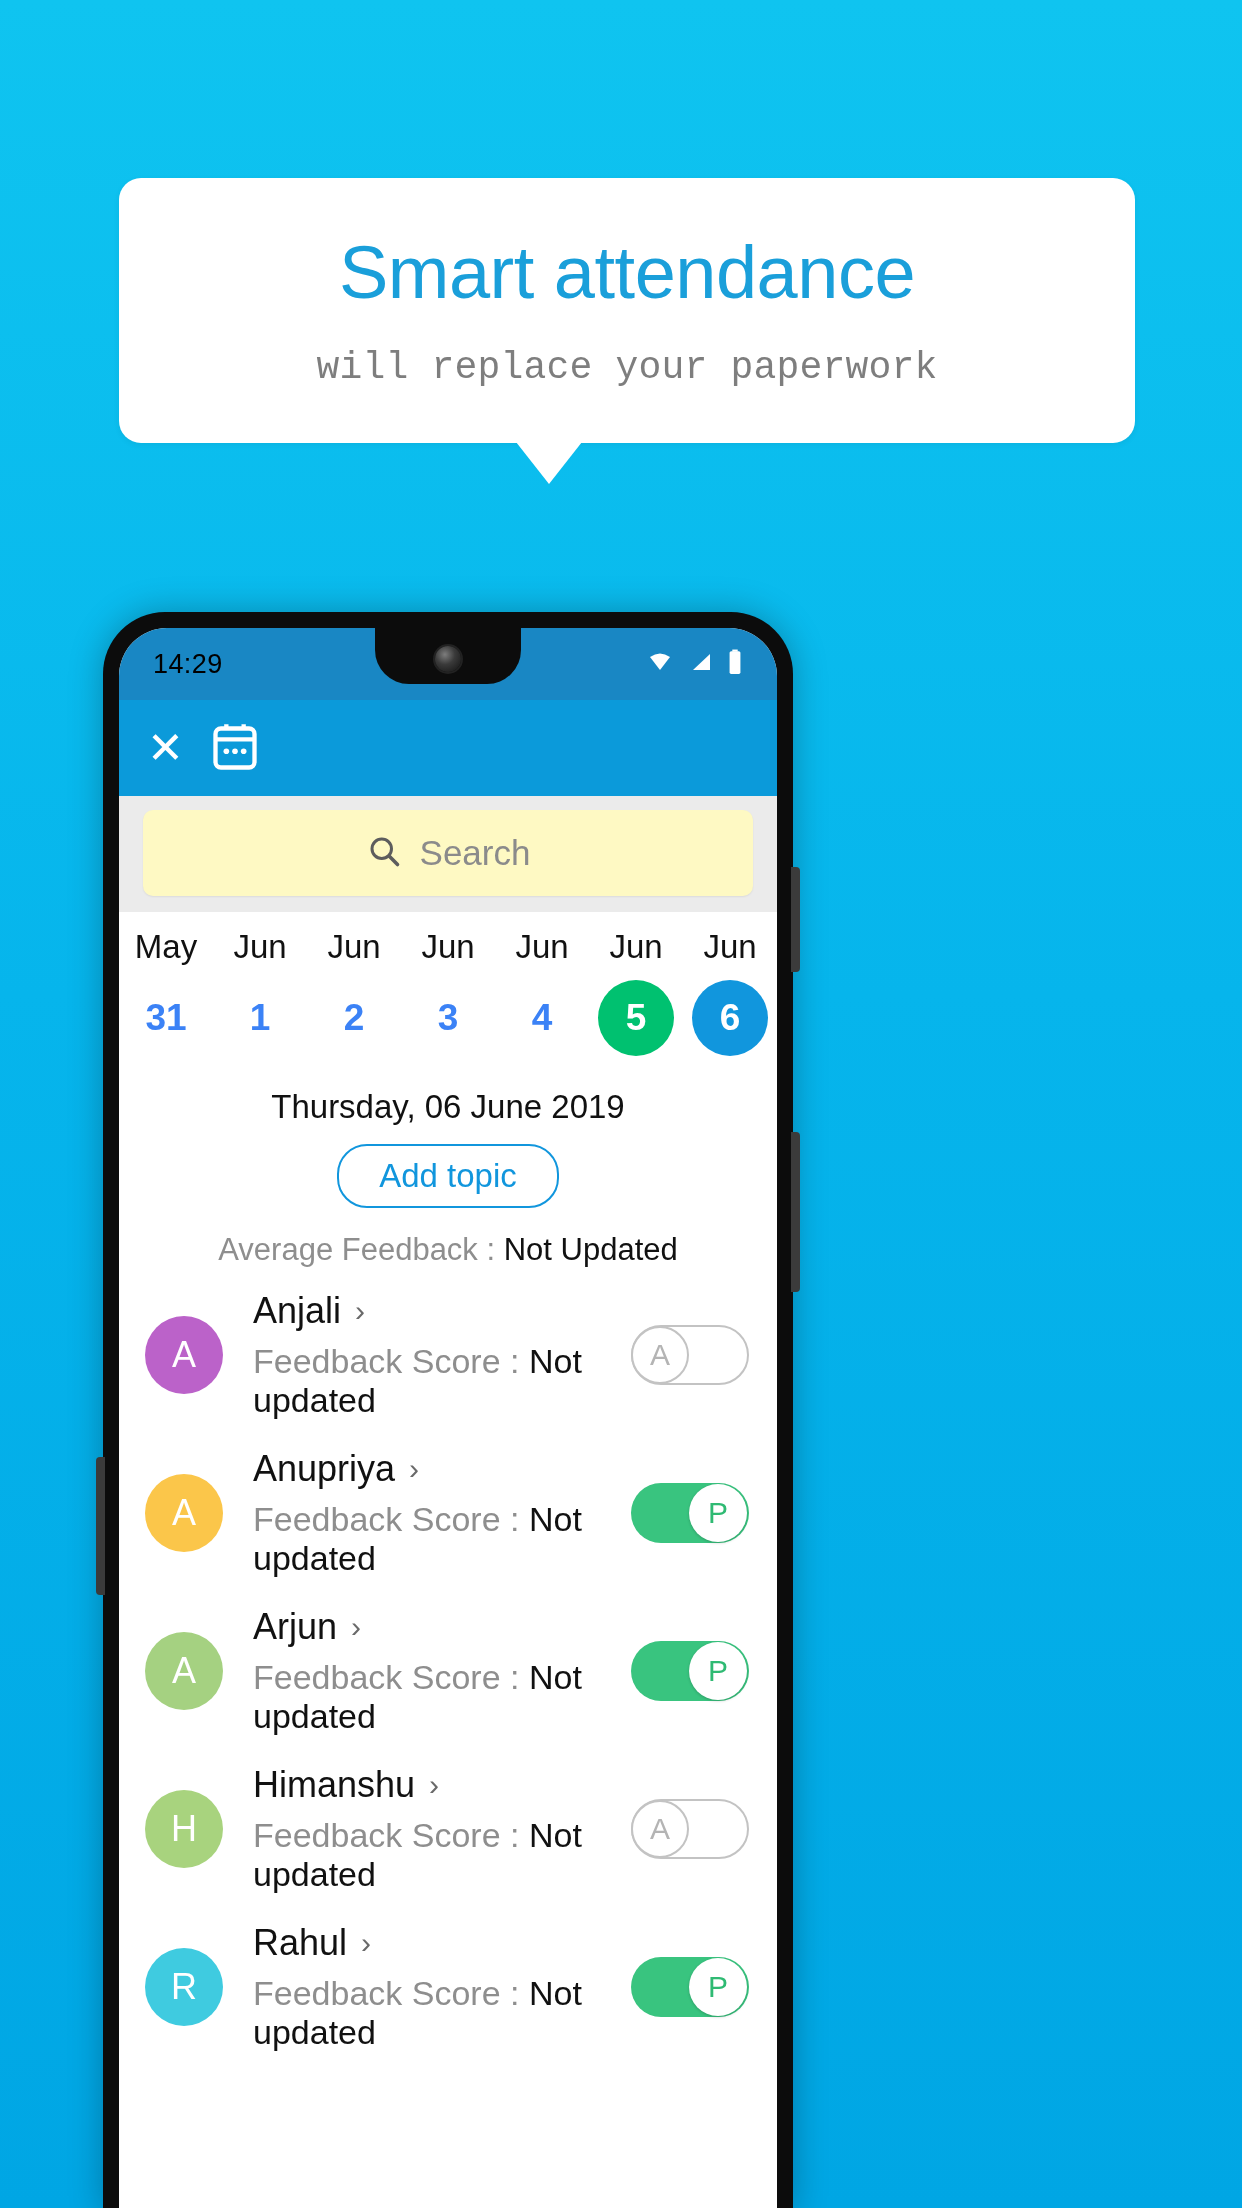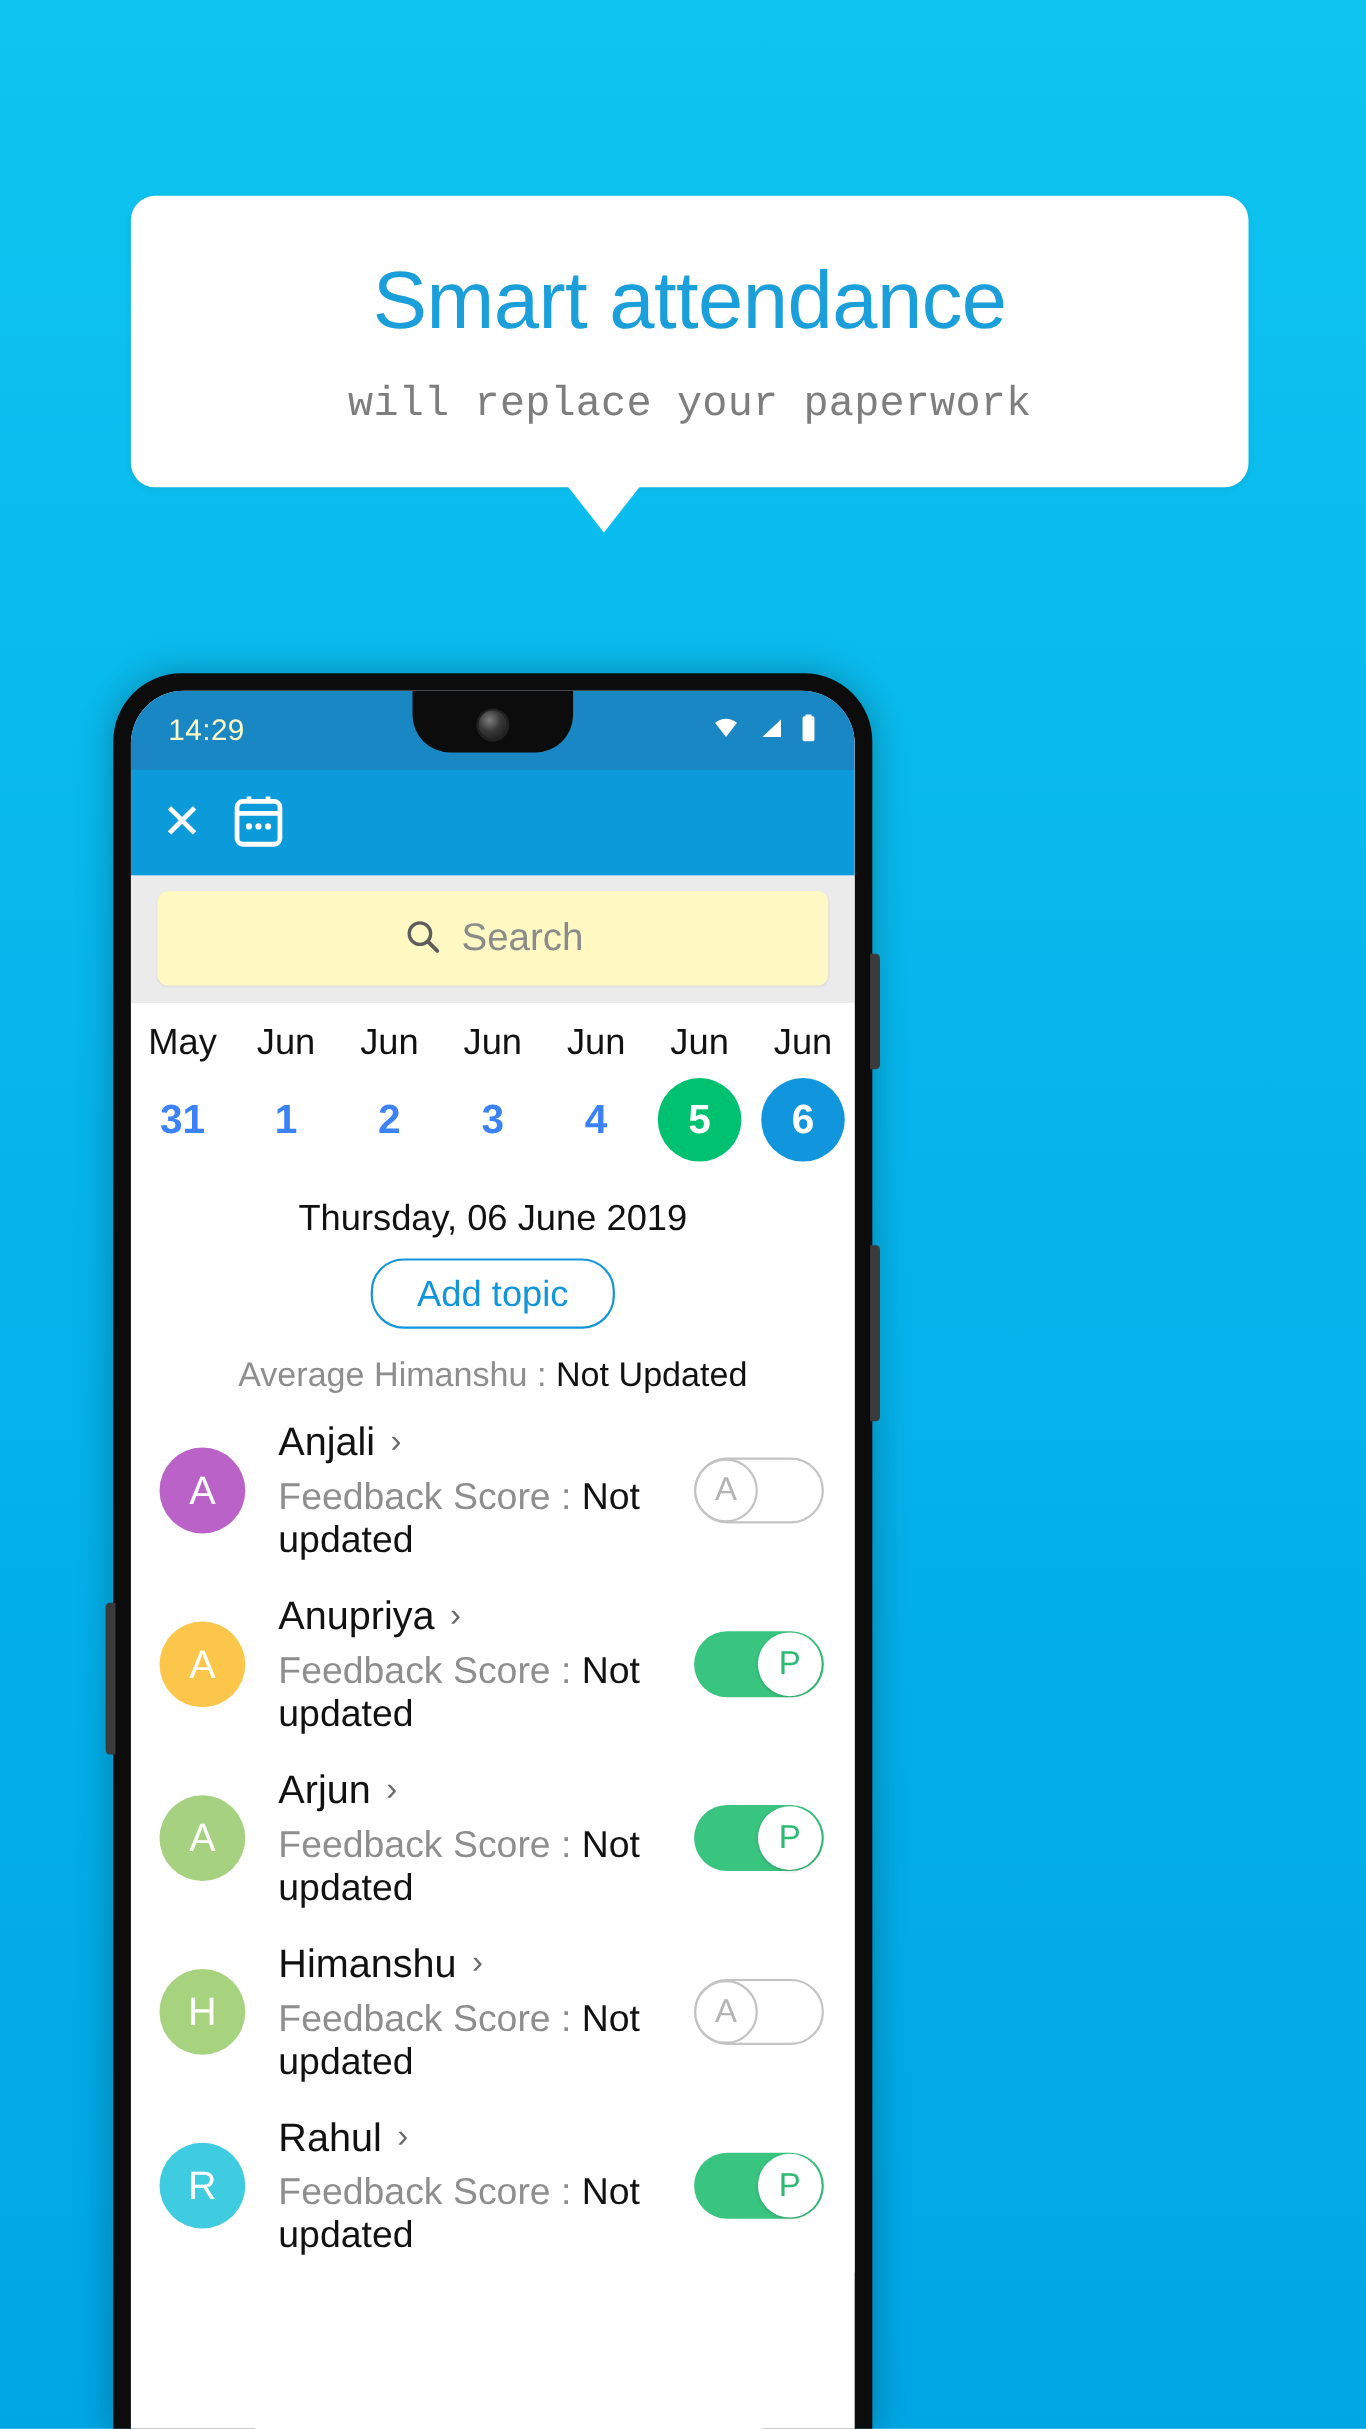--- a/index.html
+++ b/index.html
@@ -86,21 +86,21 @@
 
   
   .statusbar {
     position:relative;
     height:72px;
     background:#1987c4;
     display:flex;
     align-items:center;
     justify-content:space-between;
     padding:0 34px;
-    color:#fef9c3;
+    color:#000000;
   }
   .status-time { font-size:27px; font-weight:400; letter-spacing:.4px; }
   .status-icons { display:flex; align-items:center; gap:13px; }
 
   
   .notch {
     position:absolute;
     left:50%;
     transform:translateX(-50%);
     top:0;
@@ -338,21 +338,21 @@
         </div>
       </div>
 
     <div class="dayheader">Thursday, 06 June 2019</div>
 
     <div class="addtopic-wrap">
       <span class="addtopic">Add topic</span>
     </div>
 
     <div class="avgfeed">
-      <span class="lbl">Average Himanshu : </span><span class="val">Not Updated</span>
+      <span class="lbl">Average Feedback : </span><span class="val">Not Updated</span>
     </div>
 
     <div class="list">
         <div class="row">
           <div class="avatar" style="background: rgb(187, 98, 201);">A</div>
           <div class="row-mid">
             <div class="row-name-line">
               <span class="row-name">Anjali</span>
               <span class="chev">›</span>
             </div>

